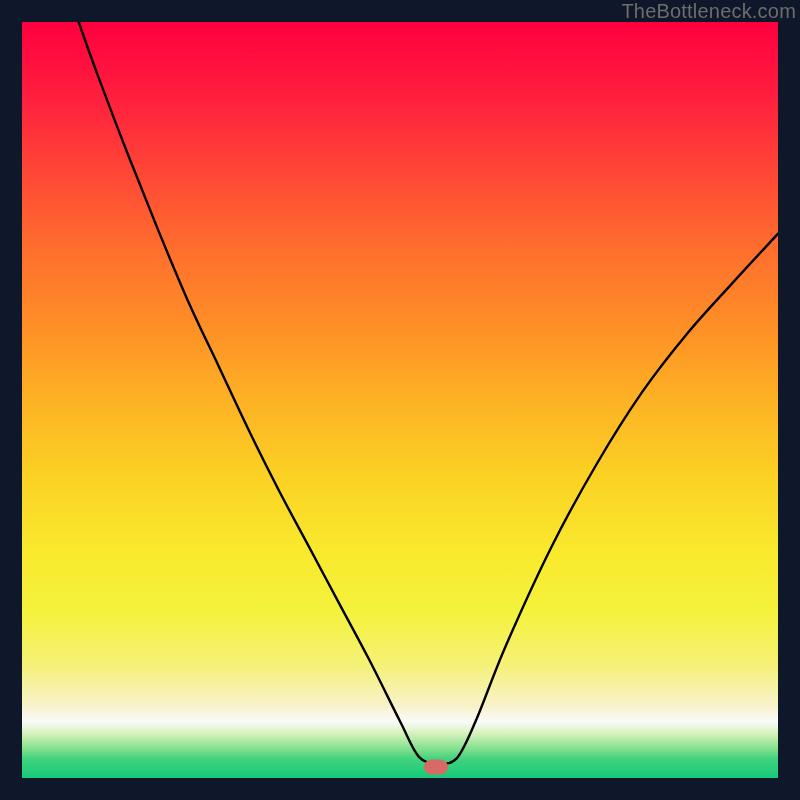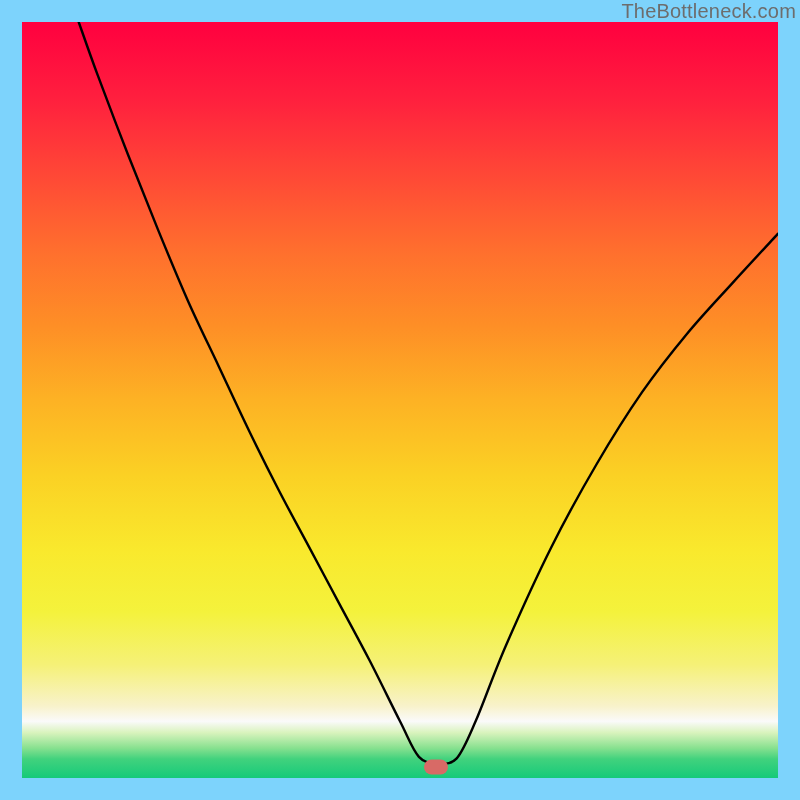--- a/index.html
+++ b/index.html
@@ -8,21 +8,21 @@
     width: 800px;
     height: 800px;
     background: #000;
     font-family: Arial, Helvetica, sans-serif;
     overflow: hidden;
   }
   .frame {
     position: relative;
     width: 800px;
     height: 800px;
-    background: #7dd3fc;
+    background: #0f172a;
   }
   .plot {
     position: absolute;
     left: 22px;
     top: 22px;
     width: 756px;
     height: 756px;
     overflow: hidden;
   }
   .gradient {

